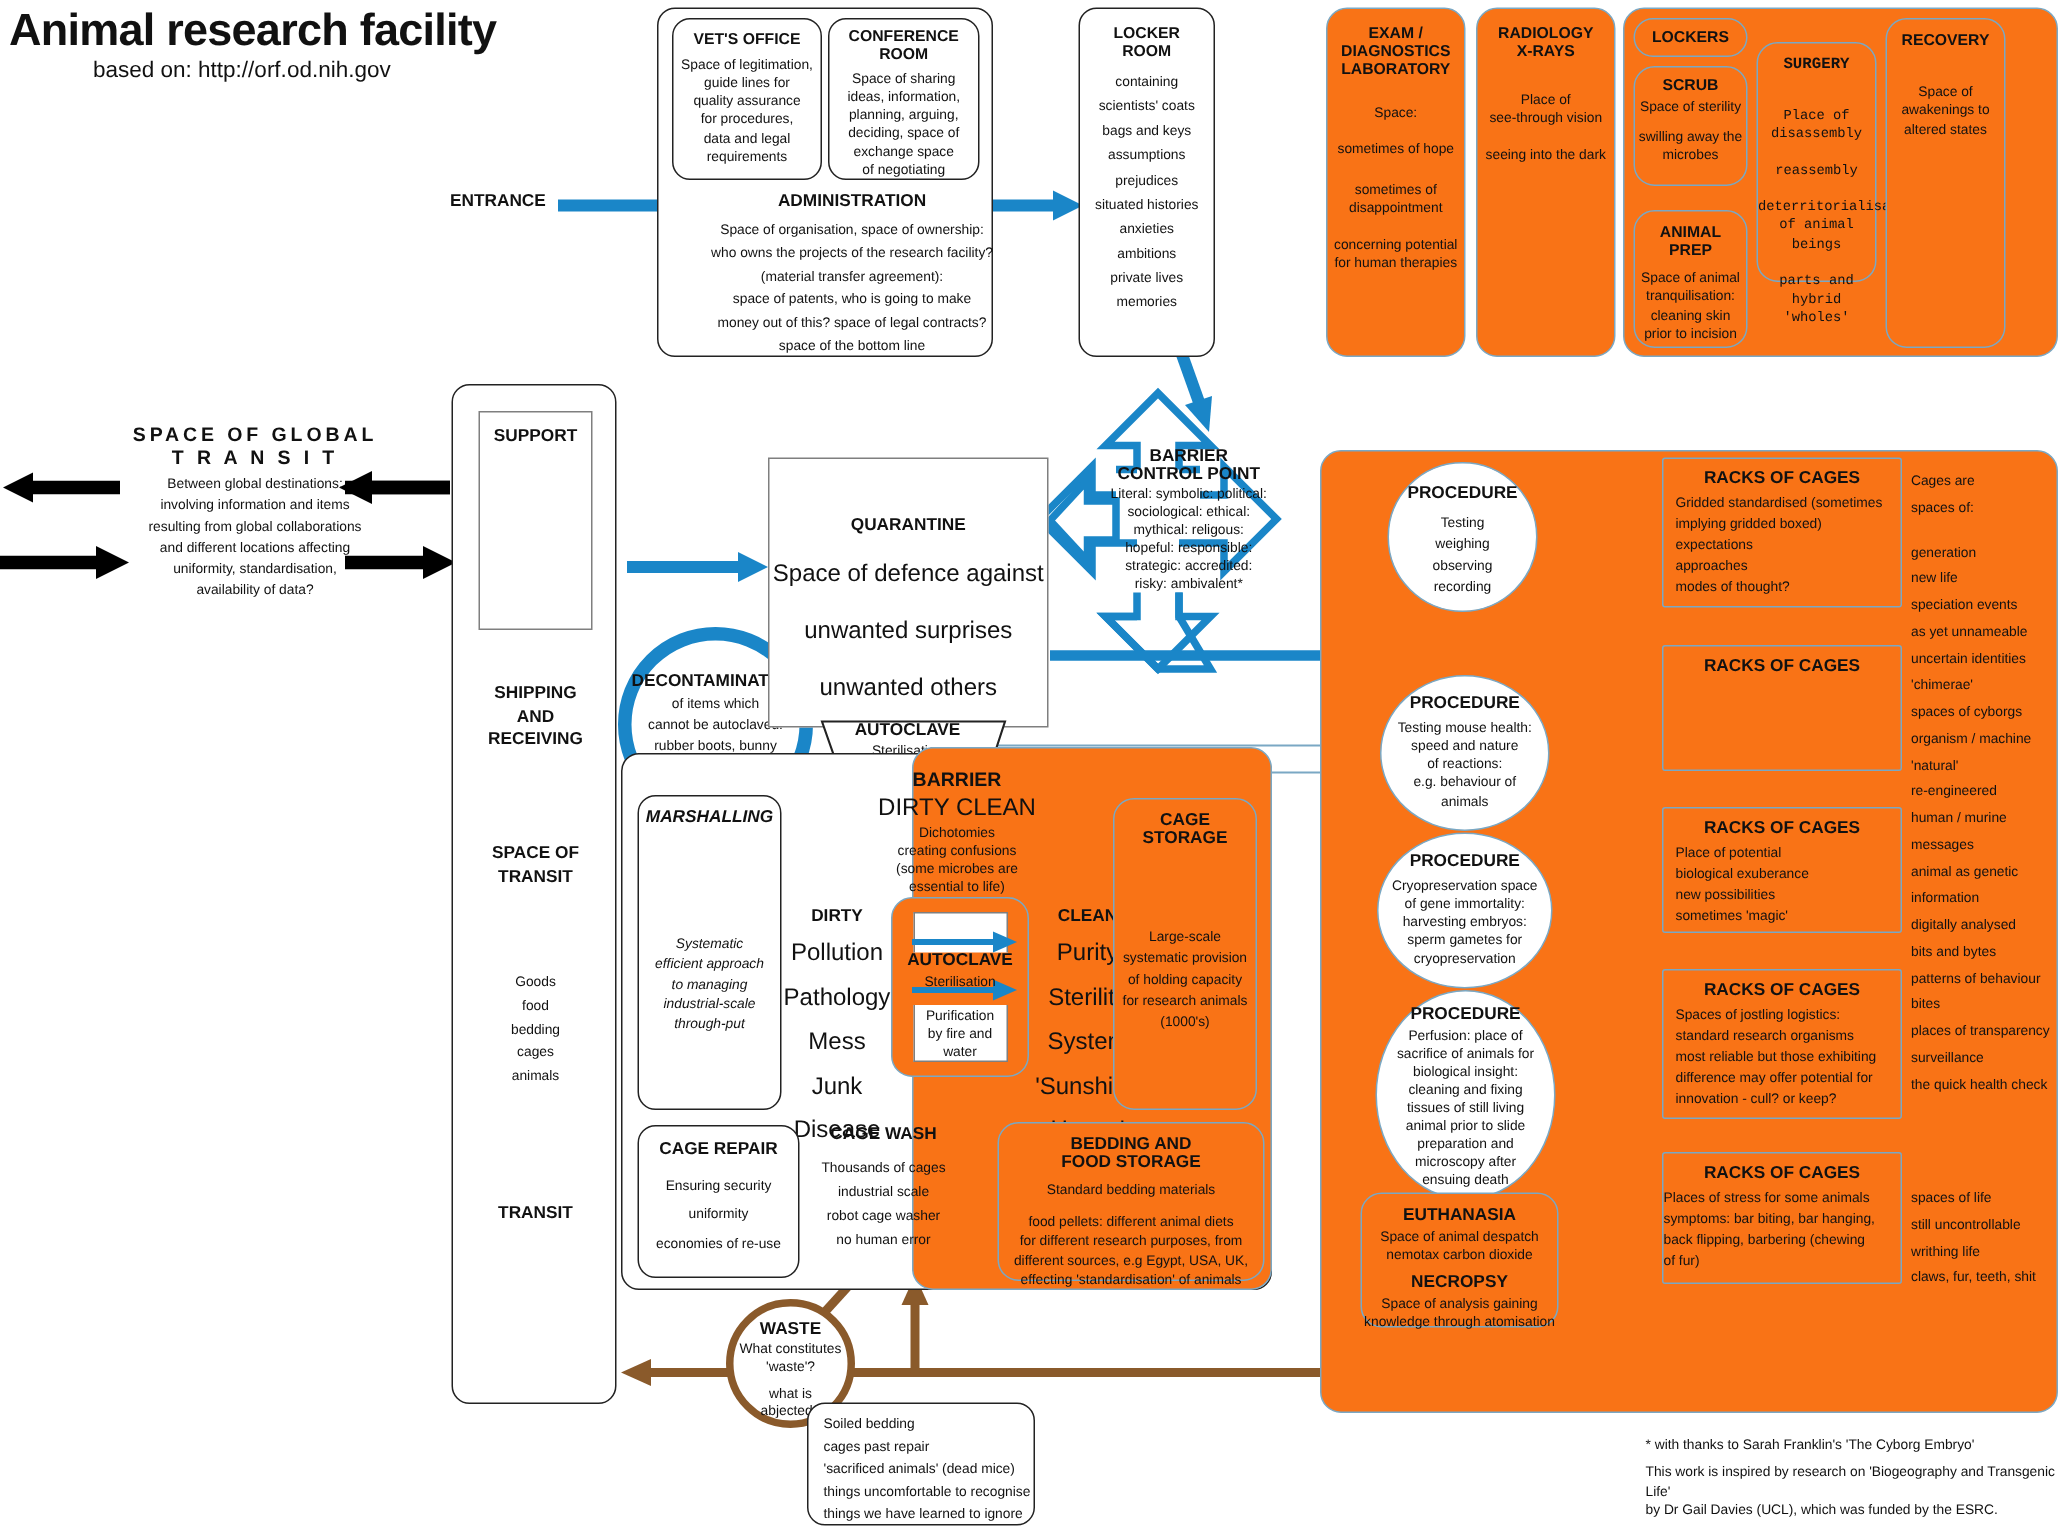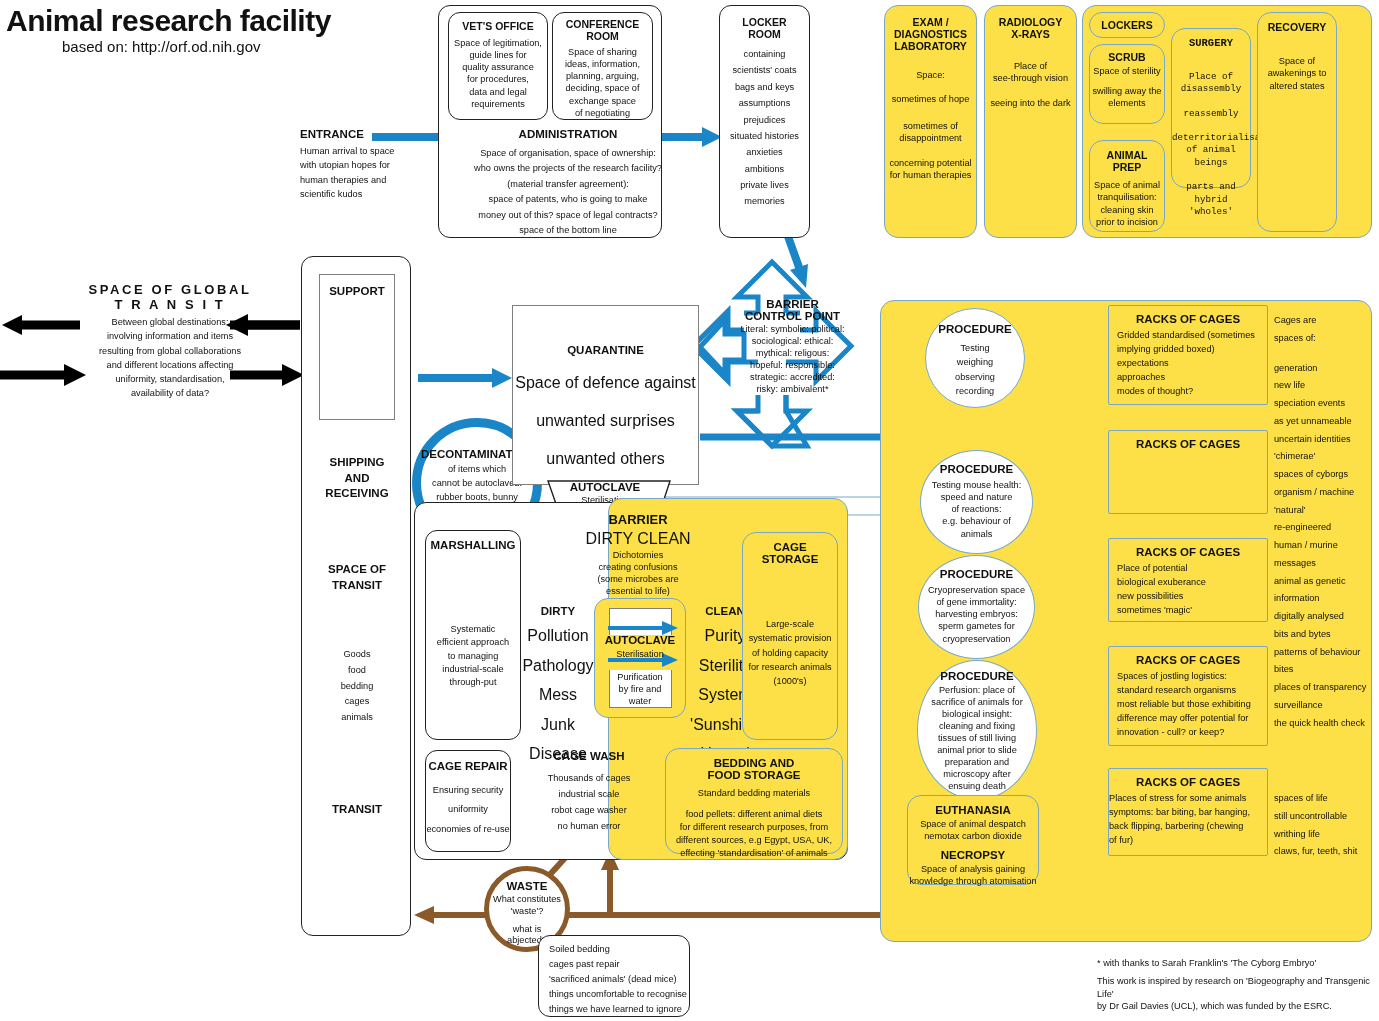--- a/index.html
+++ b/index.html
@@ -1,21 +1,21 @@
 <!DOCTYPE html>
 <html><head>
 <meta charset="utf-8">
 <style>
   html,body{margin:0;padding:0;background:#fff;}
   body{width:1379px;height:1021px;position:relative;overflow:hidden;
        font-family:"Liberation Sans","DejaVu Sans",sans-serif;color:#111;}
   .abs{position:absolute;box-sizing:border-box;}
   .ttl{font-weight:bold;font-size:30px;letter-spacing:-0.5px;}
   .sub{font-size:15px;}
-  .rb{border:1px solid #7aa8c4;border-radius:14px;background:#fde047;}
+  .rb{border:1px solid #7aa8c4;border-radius:14px;background:#f97316;}
   .rbk{border:1px solid #222;border-radius:12px;background:#fff;}
   .sq{border:1px solid #7f7f7f;background:#fff;}
   .hd{font-weight:bold;text-align:center;}
   .tx{text-align:center;line-height:1.32;}
   .txl{text-align:left;line-height:1.55;}
   .c9{font-size:9.2px;}
   .c10{font-size:16px;}
   .h10{font-size:10.5px;}
   .h11{font-size:11.5px;}
   .h12{font-size:13px;}
@@ -138,26 +138,20 @@
   </g>
 
   <rect x="1163" y="406" width="9" height="26" fill="#000"></rect>
 </svg>
 
 <div class="abs ttl" style="left:6px;top:4px;">Animal research facility</div>
 <div class="abs sub" style="left:62px;top:38px;">based on: http://orf.od.nih.gov</div>
 
 <div class="abs" style="left:300px;top:128px;width:110px;">
   <div class="hd h11" style="text-align:left;">ENTRANCE</div>
-  <div class="txl c9" style="margin-top:4px;">
-    <div>Human arrival to space</div>
-    <div>with utopian hopes for</div>
-    <div>human therapies and</div>
-    <div>scientific kudos</div>
-  </div>
 </div>
 
 <div class="abs" style="left:70px;top:282px;width:200px;">
   <div class="hd h12" style="letter-spacing:2.6px;">SPACE OF GLOBAL</div>
   <div class="hd h12" style="letter-spacing:2.6px;">T R A N S I T</div>
   <div class="tx c9" style="margin-top:3px;line-height:1.55;">
     <div>Between global destinations:</div>
     <div>involving information and items</div>
     <div>resulting from global collaborations</div>
     <div>and different locations affecting</div>
@@ -252,21 +246,21 @@
 <div class="abs rb" style="left:1089px;top:12px;width:76px;height:26px;">
   <div class="hd h10" style="margin-top:6px;">LOCKERS</div>
 </div>
 <div class="abs rb" style="left:1089px;top:44px;width:76px;height:80px;">
   <div class="hd h10" style="margin-top:6px;">SCRUB</div>
   <div class="tx c9" style="margin-top:3px;line-height:1.3;">
     <div>Space of sterility</div>
   </div>
   <div class="tx c9" style="margin-top:8px;line-height:1.3;">
     <div>swilling away the</div>
-    <div>elements</div>
+    <div>microbes</div>
   </div>
 </div>
 <div class="abs rb" style="left:1089px;top:140px;width:76px;height:92px;">
   <div class="hd h10" style="margin-top:8px;">ANIMAL</div>
   <div class="hd h10">PREP</div>
   <div class="tx c9" style="margin-top:6px;line-height:1.35;">
     <div>Space of animal</div>
     <div>tranquilisation:</div>
     <div>cleaning skin</div>
     <div>prior to incision</div>
@@ -379,21 +373,21 @@
   <div class="hd h12">BARRIER</div>
   <div class="tx c10" style="margin-top:1px;">DIRTY   CLEAN</div>
   <div class="tx c9" style="margin-top:1px;line-height:1.3;">
     <div>Dichotomies</div>
     <div>creating confusions</div>
     <div>(some microbes are</div>
     <div>essential to life)</div>
   </div>
 </div>
 
-<div class="abs rbk" style="left:425px;top:530px;width:96px;height:210px;">
+<div class="abs rbk" style="left:425px;top:530px;width:96px;height:210px;font-style:italic;">
   <div class="hd h11" style="margin-top:8px;">MARSHALLING</div>
   <div class="tx c9" style="margin-top:72px;line-height:1.45;">
     <div>Systematic</div>
     <div>efficient approach</div>
     <div>to managing</div>
     <div>industrial-scale</div>
     <div>through-put</div>
   </div>
 </div>
 
@@ -441,21 +435,21 @@
   <div class="hd h11">STORAGE</div>
   <div class="tx c9" style="margin-top:52px;line-height:1.55;">
     <div>Large-scale</div>
     <div>systematic provision</div>
     <div>of holding capacity</div>
     <div>for research animals</div>
     <div>(1000's)</div>
   </div>
 </div>
 
-<div class="abs rbk" style="left:425px;top:750px;width:86px;height:102px;">
+<div class="abs rbk" style="left:425px;top:750px;width:108px;height:102px;">
   <div class="hd h11" style="margin-top:9px;">CAGE REPAIR</div>
   <div class="tx c9" style="margin-top:9px;line-height:2.1;">
     <div>Ensuring security</div>
     <div>uniformity</div>
     <div>economies of re-use</div>
   </div>
 </div>
 
 <div class="abs" style="left:534px;top:750px;width:110px;">
   <div class="hd h11">CAGE WASH</div>

